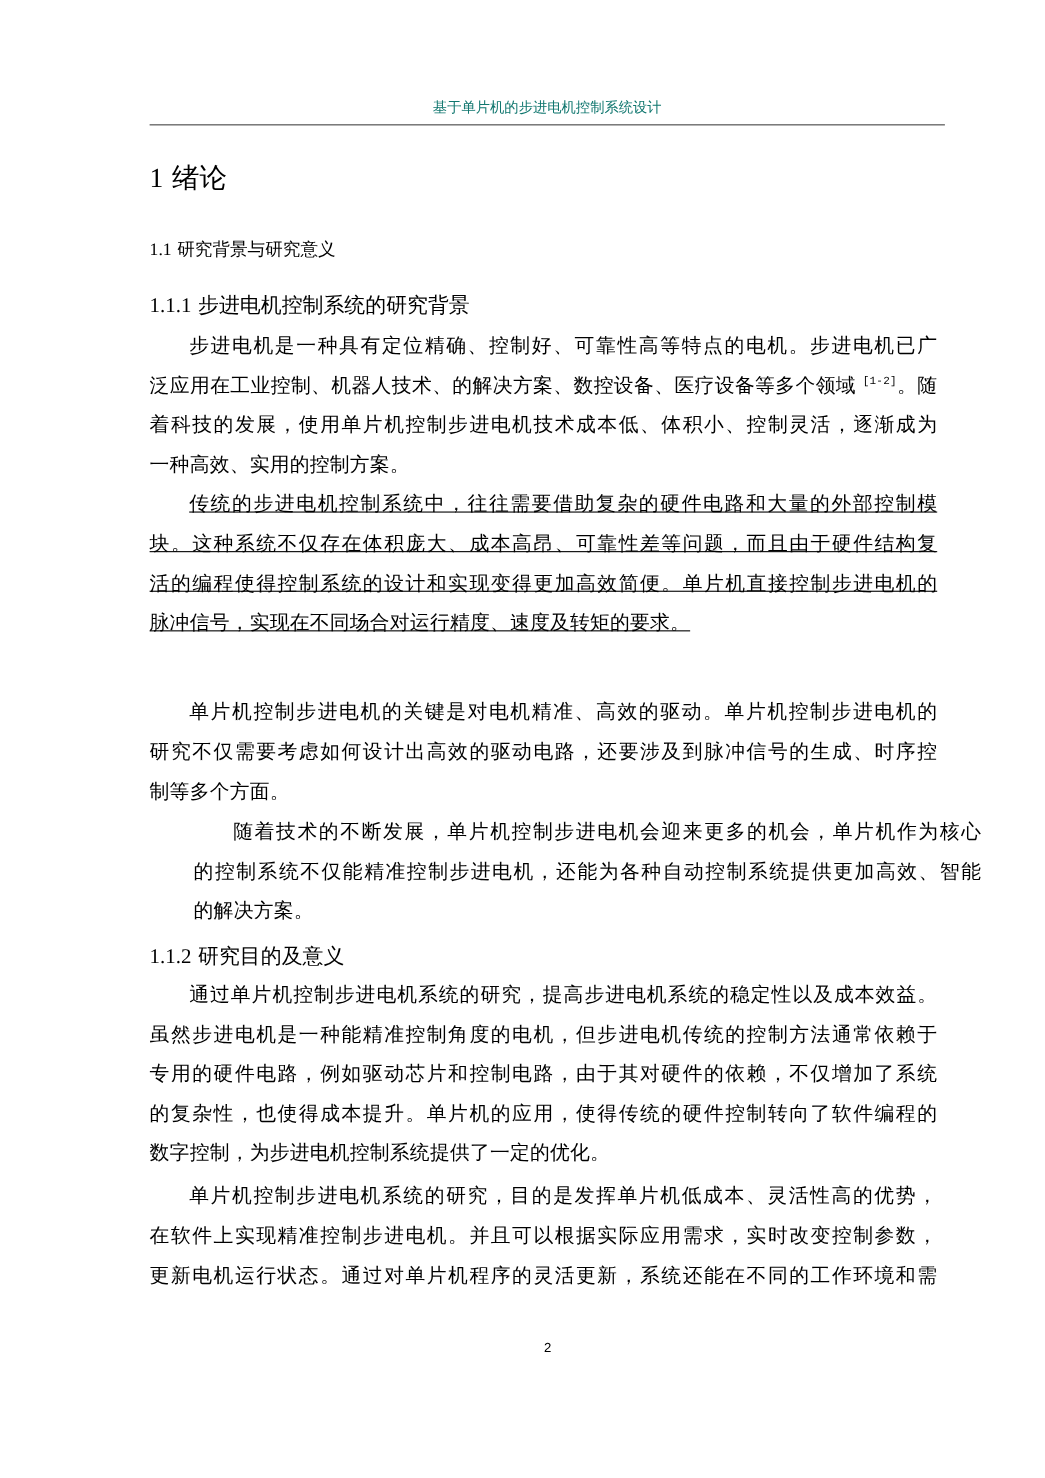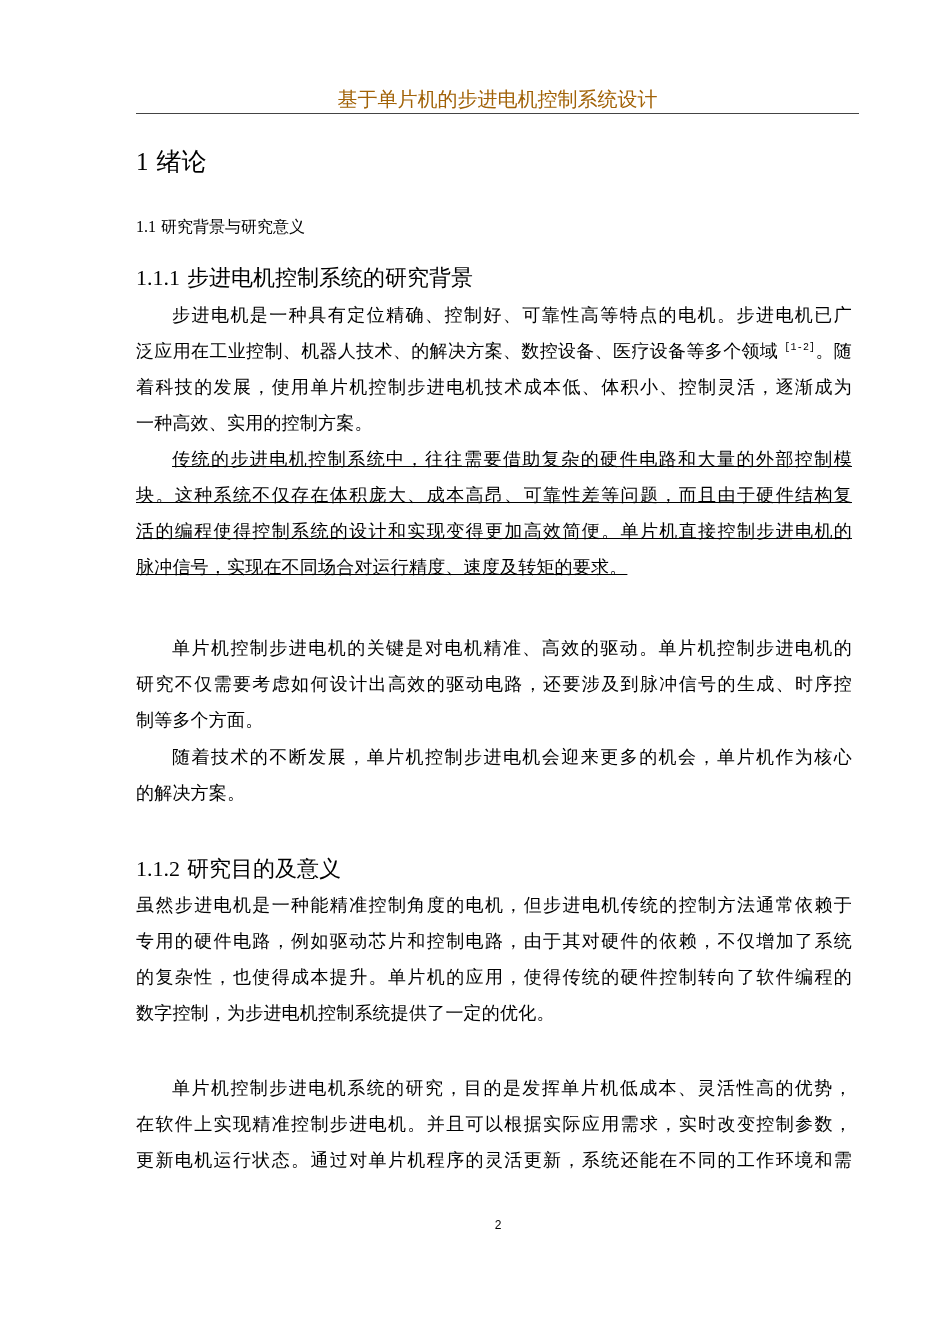--- a/index.html
+++ b/index.html
@@ -15,24 +15,24 @@
       color: #000000;
       font-family: "DejaVu Serif", "Liberation Serif", serif;
     }
     .page-header {
       position: absolute;
       left: 136px;
       width: 723px;
       top: 88px;
       height: 26px;
       text-align: center;
-      font-size: 20px;
+      font-size: 13px;
       line-height: 22px;
       font-family: "DejaVu Serif", "Liberation Serif", serif;
-      color: #a16207;
+      color: #0f766e;
     }
     .header-rule {
       position: absolute;
       left: 136px;
       width: 723px;
       top: 113px;
       height: 0;
       border-top: 1.5px solid #444;
     }
     .content {
@@ -58,21 +58,21 @@
       left: 0;
       top: 212px;
       font-size: 16px;
       line-height: 30px;
       font-family: "DejaVu Sans", "Liberation Sans", sans-serif;
       white-space: nowrap;
     }
     .h3 {
       position: absolute;
       left: 0;
-      font-size: 22px;
+      font-size: 19px;
       line-height: 26px;
       font-family: "DejaVu Sans", "Liberation Sans", sans-serif;
       white-space: nowrap;
     }
     .para {
       position: absolute;
       left: 0;
       width: 716px;
       font-size: 18px;
       line-height: 36px;
@@ -151,31 +151,33 @@
     <span class="line">活的编程使得控制系统的设计和实现变得更加高效简便。单片机直接控制步进电机的</span>
     <span class="line last">脉冲信号，实现在不同场合对运行精度、速度及转矩的要求。</span>
   </div>
 
   <div class="para" style="top:630px;">
     <span class="line first">单片机控制步进电机的关键是对电机精准、高效的驱动。单片机控制步进电机的</span>
     <span class="line">研究不仅需要考虑如何设计出高效的驱动电路，还要涉及到脉冲信号的生成、时序控</span>
     <span class="line last">制等多个方面。</span>
   </div>
 
-  <div class="para" style="top:739px;">
+  <div class="para" style="top:739px;margin-left:40px;">
     <span class="line first">随着技术的不断发展，单片机控制步进电机会迎来更多的机会，单片机作为核心</span>
+    <span class="line">的控制系统不仅能精准控制步进电机，还能为各种自动控制系统提供更加高效、智能</span>
     <span class="line last">的解决方案。</span>
   </div>
 
   <div class="h3" style="top:856px;">
     <span class="num">1.1.2</span>
     <span>研究目的及意义</span>
   </div>
 
   <div class="para" style="top:887px;">
+    <span class="line first">通过单片机控制步进电机系统的研究，提高步进电机系统的稳定性以及成本效益。</span>
     <span class="line">虽然步进电机是一种能精准控制角度的电机，但步进电机传统的控制方法通常依赖于</span>
     <span class="line">专用的硬件电路，例如驱动芯片和控制电路，由于其对硬件的依赖，不仅增加了系统</span>
     <span class="line">的复杂性，也使得成本提升。单片机的应用，使得传统的硬件控制转向了软件编程的</span>
     <span class="line last">数字控制，为步进电机控制系统提供了一定的优化。</span>
   </div>
 
   <div class="para" style="top:1070px;">
     <span class="line first">单片机控制步进电机系统的研究，目的是发挥单片机低成本、灵活性高的优势，</span>
     <span class="line">在软件上实现精准控制步进电机。并且可以根据实际应用需求，实时改变控制参数，</span>
     <span class="line">更新电机运行状态。通过对单片机程序的灵活更新，系统还能在不同的工作环境和需</span>

